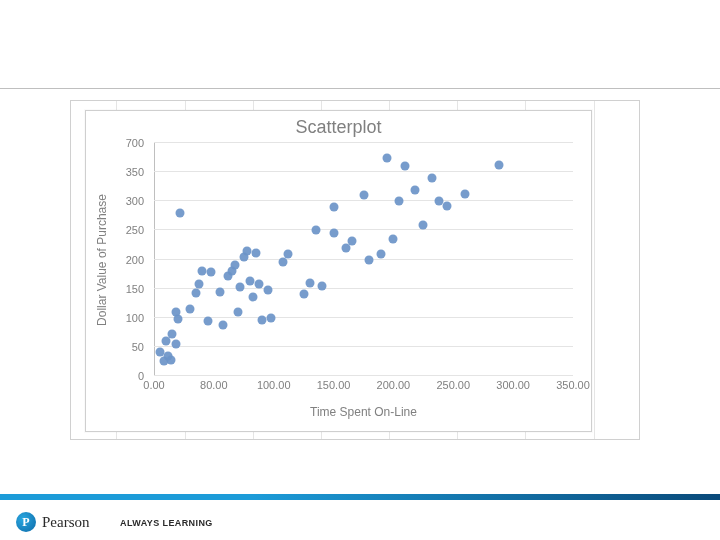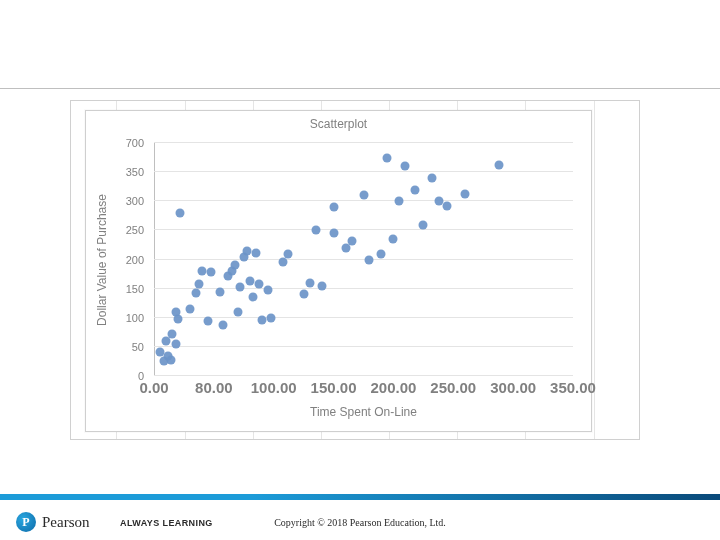--- a/index.html
+++ b/index.html
@@ -28,21 +28,21 @@
     position:absolute;top:0;bottom:0;width:1px;background:#e5e5e5;
   }
   
   .chart-box{
     position:absolute;left:85px;top:110px;width:505px;height:320px;
     background:#fff;border:1px solid #cfcfcf;
     box-shadow:0 0 0 1px rgba(0,0,0,0.02);
   }
   .chart-title{
     position:absolute;top:6px;left:0;right:0;text-align:center;
-    font-size:12px;color:#808080;
+    font-size:18px;color:#808080;
   }
   
   .plot{
     position:absolute;left:68px;top:32px;right:18px;bottom:55px;
   }
   .plot .gridline{
     position:absolute;left:0;right:0;height:1px;background:#e4e4e4;
   }
   .plot .axis-x{
     position:absolute;left:0;right:0;bottom:0;height:1px;background:#bfbfbf;
@@ -54,21 +54,21 @@
     position:absolute;width:9px;height:9px;border-radius:50%;
     background:#6b94c8;opacity:.92;transform:translate(-50%,50%);
   }
   .yticks{
     position:absolute;left:0;top:32px;bottom:55px;width:64px;
     font-size:11px;color:#808080;
   }
   .yticks span{position:absolute;right:6px;transform:translateY(50%);}
   .xticks{
     position:absolute;left:68px;right:18px;bottom:36px;height:16px;
-    font-size:15px;color:#808080;font-weight:bold;
+    font-size:11px;color:#808080;
   }
   .xticks span{position:absolute;top:0;transform:translateX(-50%);}
   .xlabel{
     position:absolute;left:68px;right:18px;bottom:12px;text-align:center;
     font-size:12px;color:#808080;
   }
   .ylabel{
     position:absolute;left:8px;top:32px;bottom:55px;width:16px;
     display:flex;align-items:center;justify-content:center;
   }
@@ -232,15 +232,14 @@
     <div class="xlabel">Time Spent On-Line</div>
   </div>
 
   <div class="footer-rule"></div>
   <div class="footer">
     <div class="logo">
       <div class="p-badge">P</div>
       <div class="p-name">Pearson</div>
     </div>
     <div class="always">ALWAYS LEARNING</div>
-    <div class="copyright">Copyright © 2018 Pearson Education, Ltd.</div>
   </div>
 </div>
 
 </body></html>

